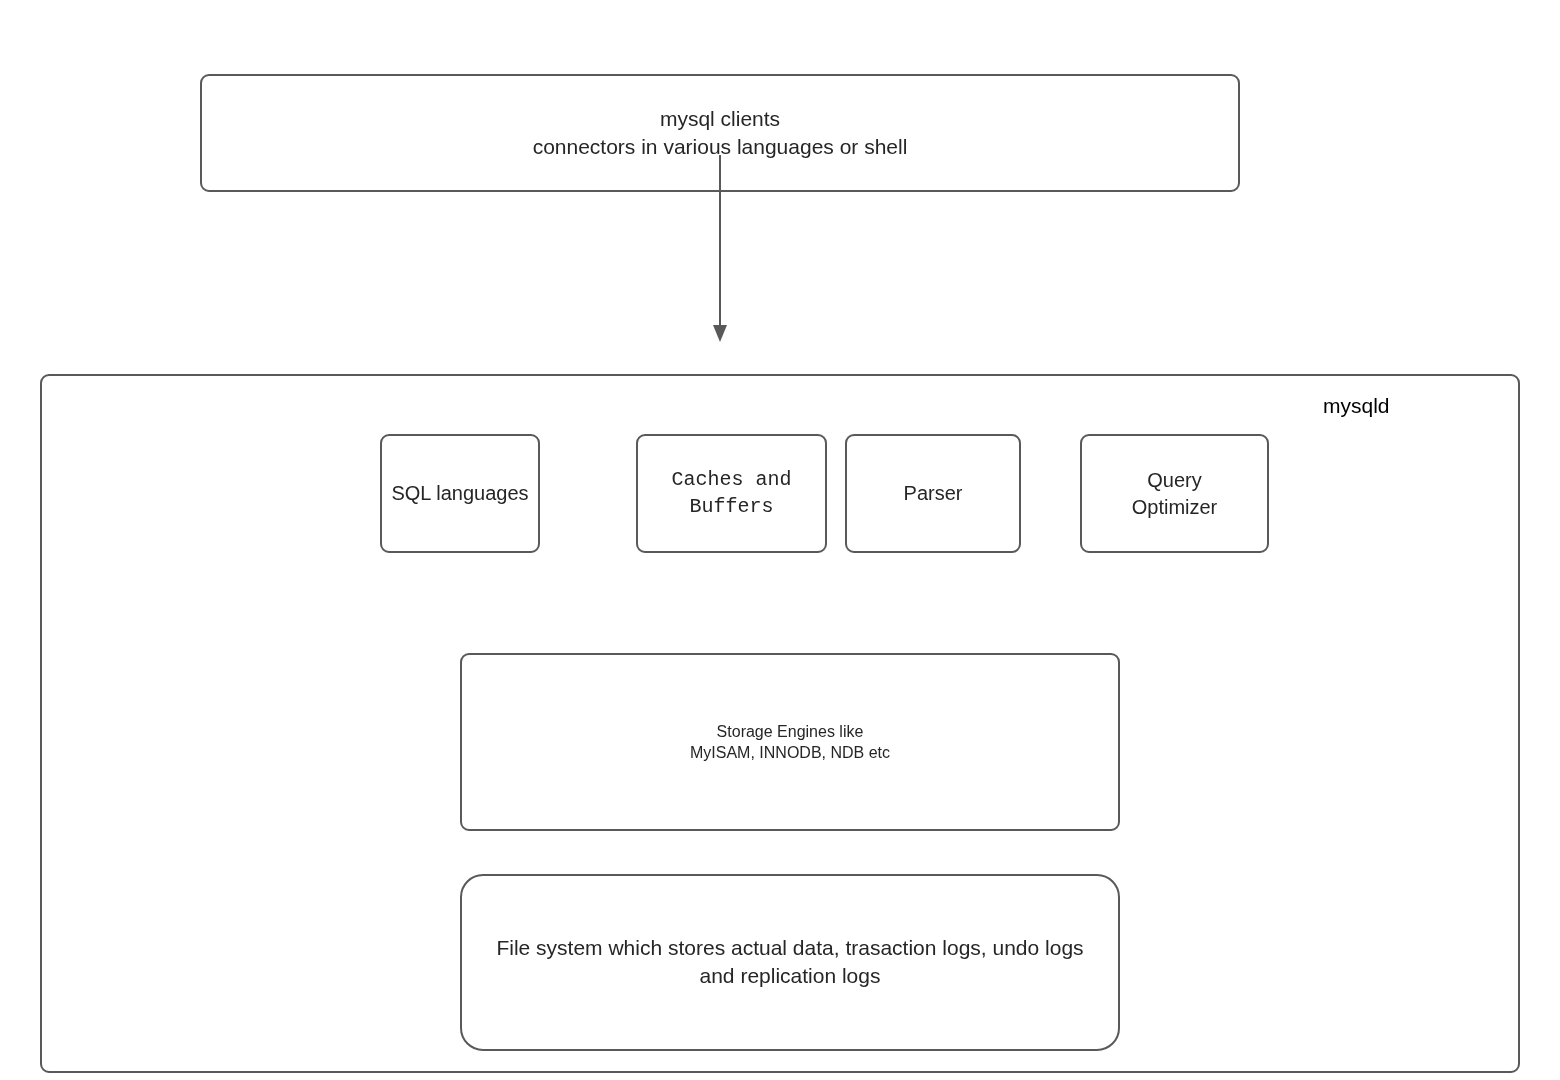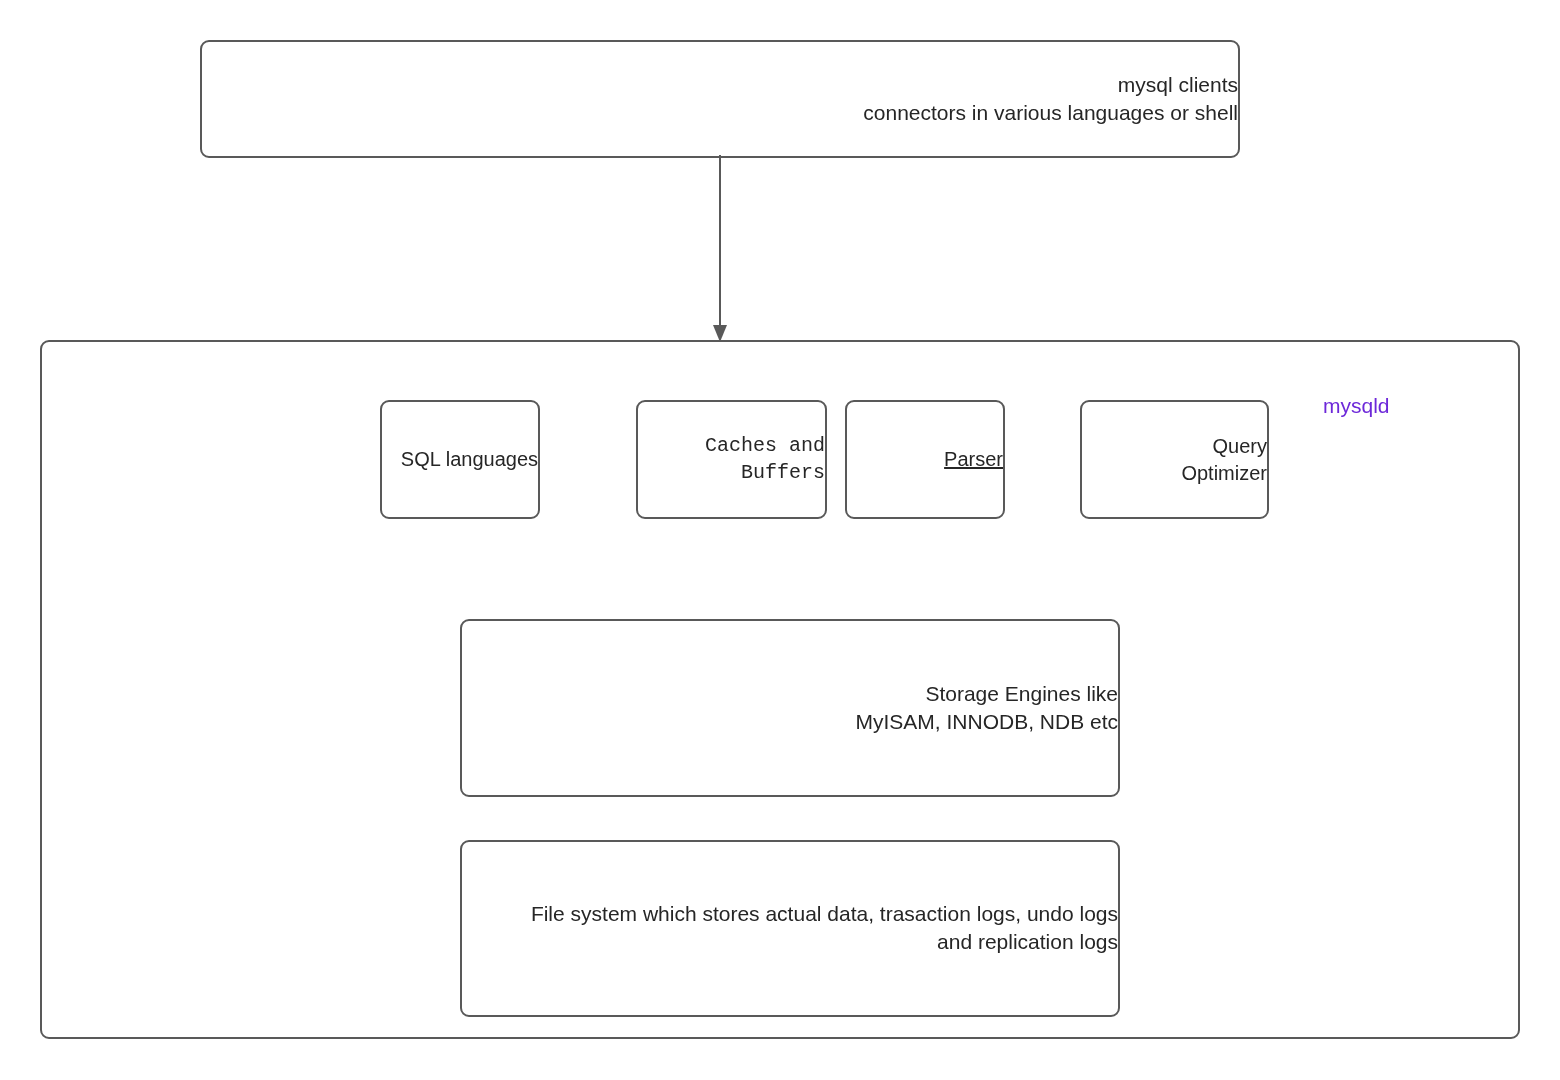--- a/index.html
+++ b/index.html
@@ -21,21 +21,22 @@
   }
   .node {
     position: absolute;
     box-sizing: border-box;
     border: 2px solid #595959;
     border-radius: 9px;
     background: #ffffff;
     display: flex;
     align-items: center;
     justify-content: center;
-    text-align: right;
+    text-align: center;
+    margin-top: 34px;
   }
   .node .node-text {
     display: block;
     width: 100%;
     line-height: 1.32;
     white-space: pre-line;
     color: #262626;
   }
   
   #clients-box {
@@ -52,53 +53,54 @@
     top: 340px;
     width: 1480px;
     height: 699px;
     display: block;
   }
   #mysqld-label {
     position: absolute;
     left: 1323px;
     top: 394px;
     font-size: 21px;
-    color: #6d28d9;
+    color: #000000;
     white-space: nowrap;
   }
 
   
   .component {
     top: 400px;
     height: 119px;
   }
   .component .node-text { font-size: 20px; }
   #comp-nosql           { left: 120px;  width: 160px; }
   #comp-sql-interface   { left: 380px;  width: 160px; }
   #comp-caches          { left: 636px;  width: 191px; font-family: Liberation Mono, monospace; }
-  #comp-parser          { left: 845px;  width: 160px; text-decoration: underline; }
+  #comp-parser          { left: 845px;  width: 176px; }
   #comp-query-optimizer { left: 1080px; width: 189px; }
 
   
   #storage-box {
     left: 460px;
     top: 619px;
     width: 660px;
     height: 178px;
   }
-  #storage-box .node-text { font-size: 21px; }
+  #storage-box .node-text { font-size: 16px; }
 
   
   #filesystem-box {
     left: 460px;
     top: 840px;
     width: 660px;
     height: 177px;
     align-items: flex-start;
     padding-top: 58px;
+    border-radius: 23px;
   }
   #filesystem-box .node-text { font-size: 21px; }
 
   
   #arrow-clients-to-mysqld {
     position: absolute;
     left: 700px;
     top: 155px;
     width: 40px;
     height: 190px;

